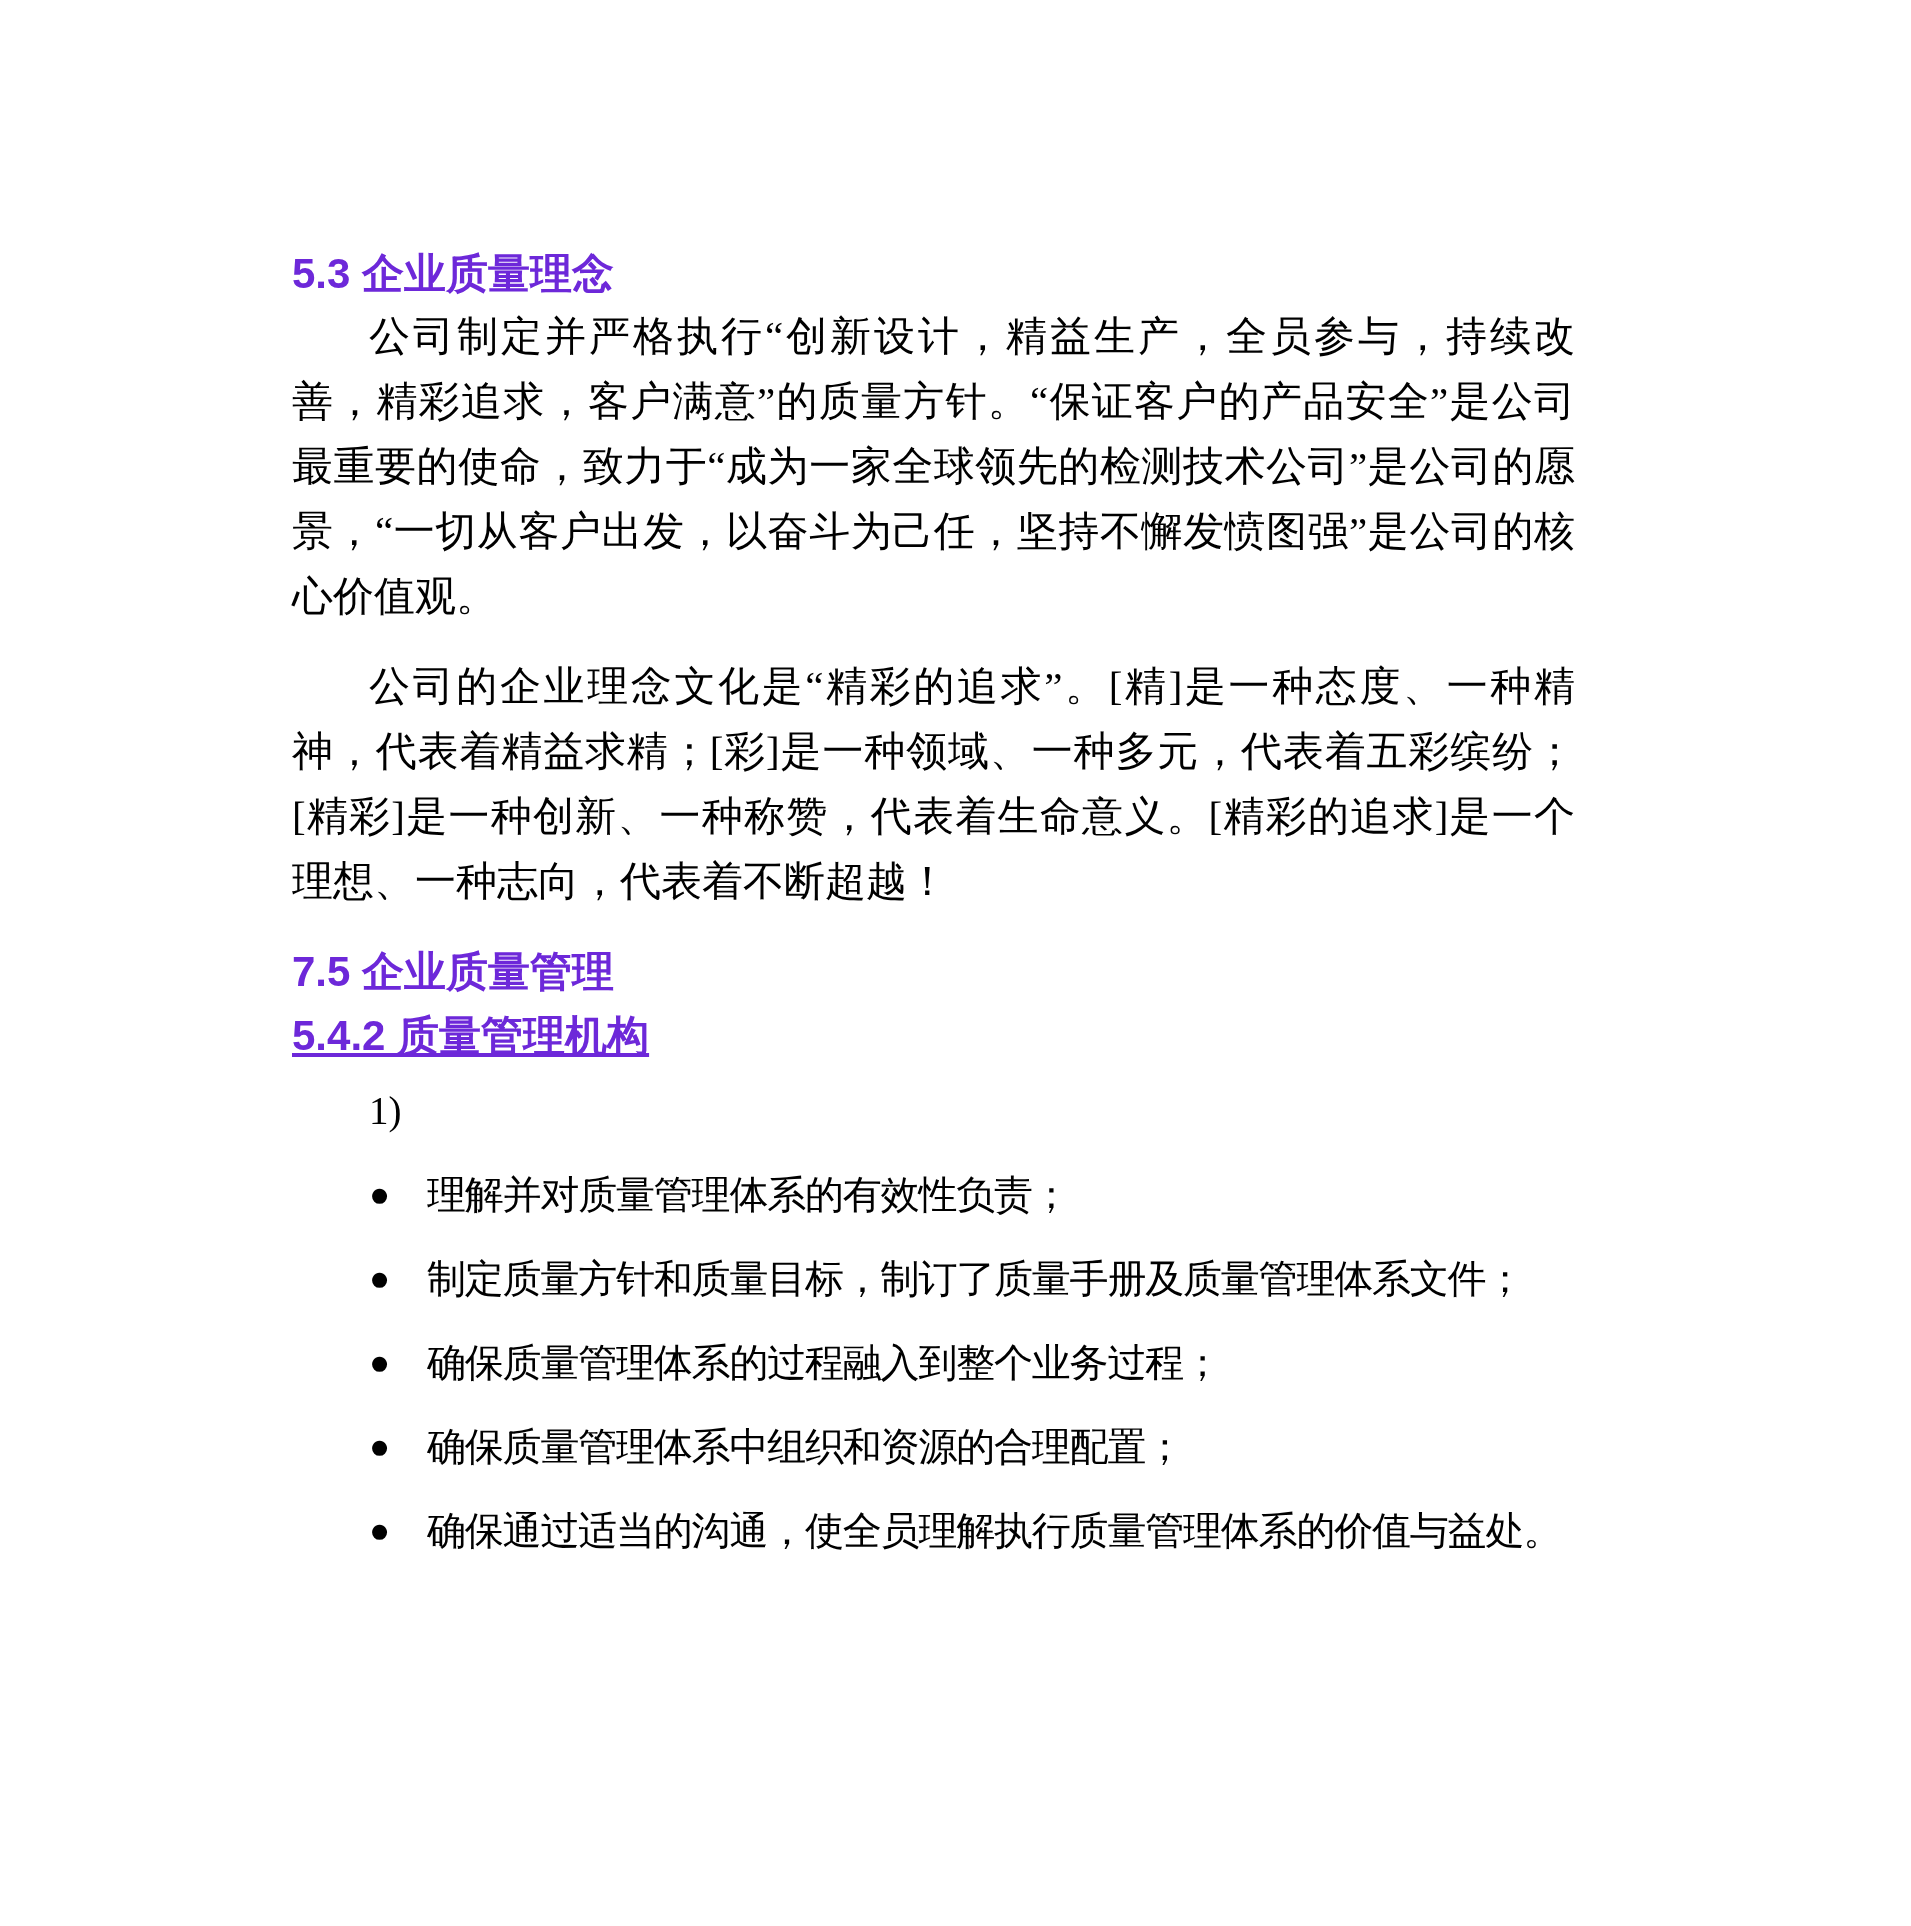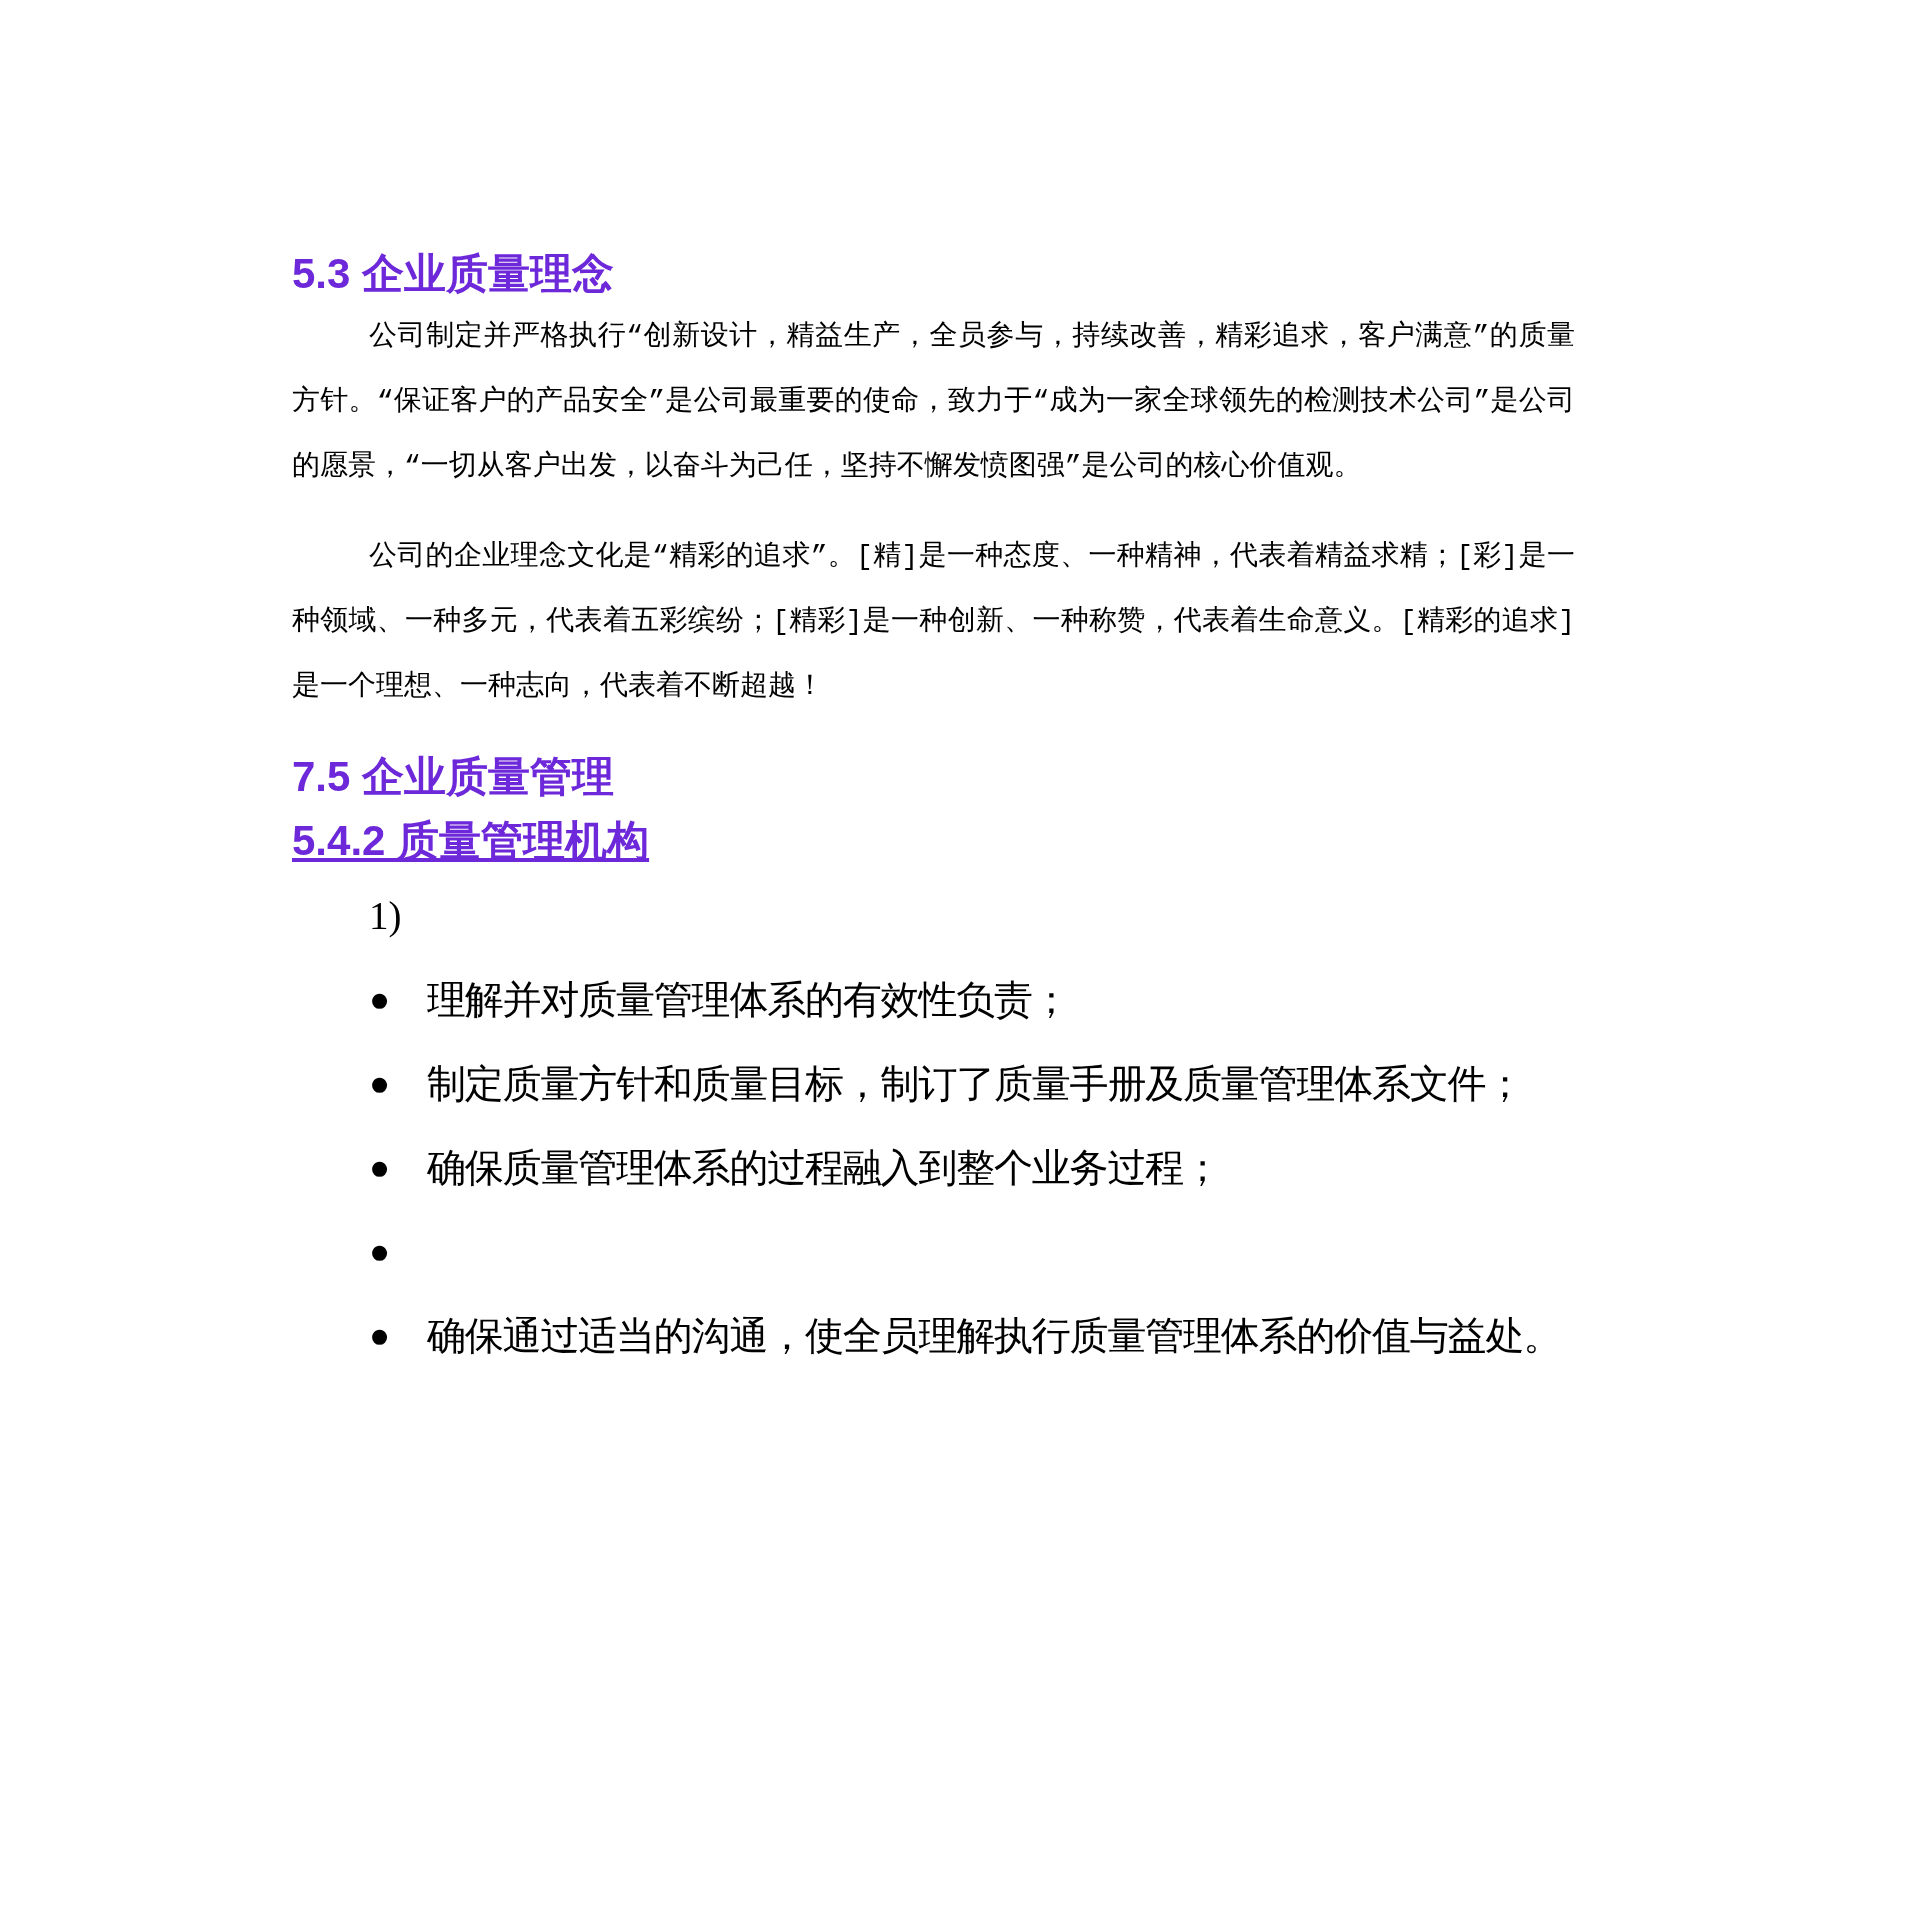--- a/index.html
+++ b/index.html
@@ -23,22 +23,22 @@
   }
   .heading {
     font-family: "Liberation Sans", sans-serif;
     font-weight: bold;
     font-size: 42px;
     line-height: 54px;
     color: #6d28d9;
     white-space: nowrap;
   }
   .para {
-    font-family: Liberation Mono, monospace;
-    font-size: 28px;
+    font-family: Liberation Serif, serif;
+    font-size: 41px;
     line-height: 65px;
     text-align: justify;
     text-indent: 77px;
     color: #000000;
     margin: 0;
   }
   #h53  { margin-top: 247px; }
   #p1   { margin-top: 3.1px;  }
   #p2   { margin-top: 25px; }
   #h54  { margin-top: 31px; }
@@ -103,20 +103,21 @@
         <span class="li-text">制定质量方针和质量目标，制订了质量手册及质量管理体系文件；</span>
       </div>
 
       <div class="li">
         <span class="li-marker bullet">●</span>
         <span class="li-text">确保质量管理体系的过程融入到整个业务过程；</span>
       </div>
 
       <div class="li">
         <span class="li-marker bullet">●</span>
+        <span class="li-text">确保质量管理体系中组织和资源的合理配置；</span>
       </div>
 
       <div class="li">
         <span class="li-marker bullet">●</span>
         <span class="li-text">确保通过适当的沟通，使全员理解执行质量管理体系的价值与益处。</span>
       </div>
 
     </div>
   </div>
 

